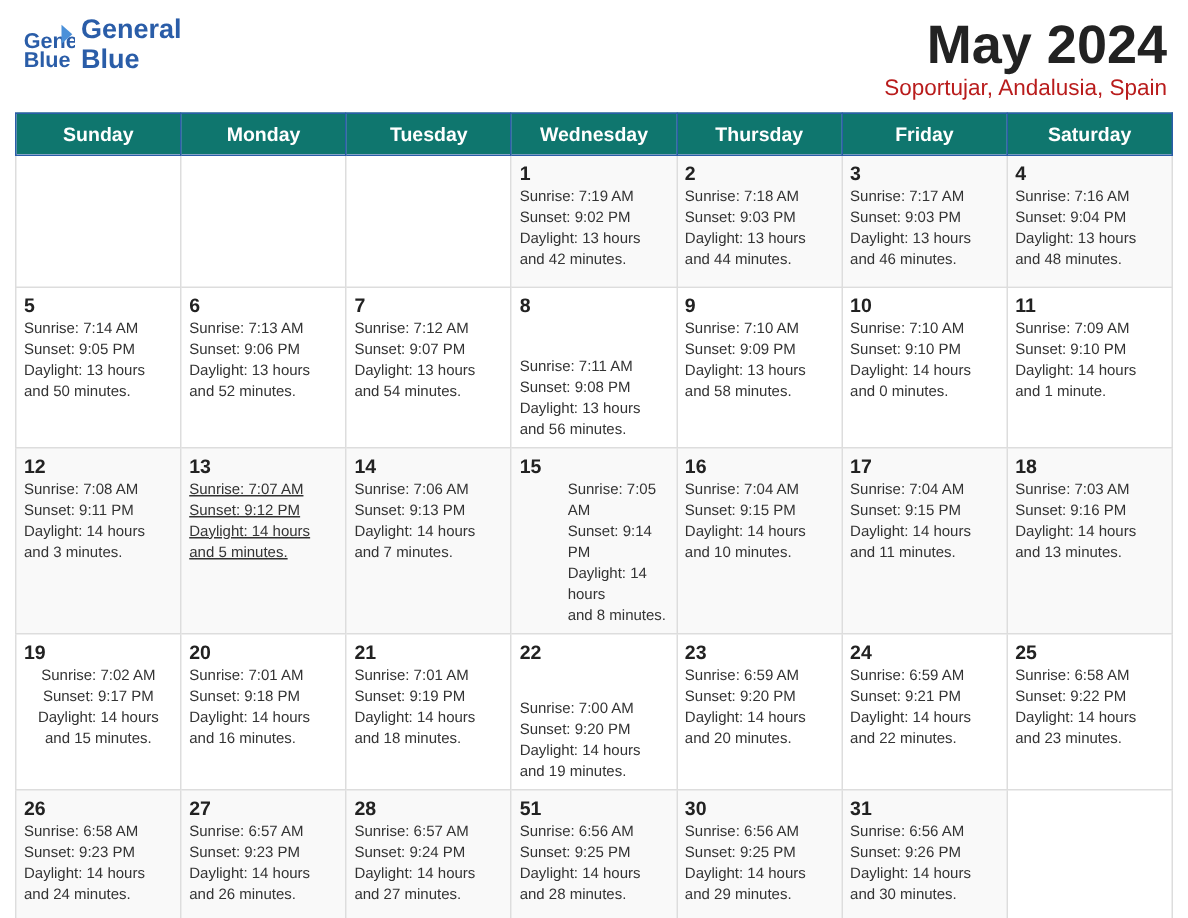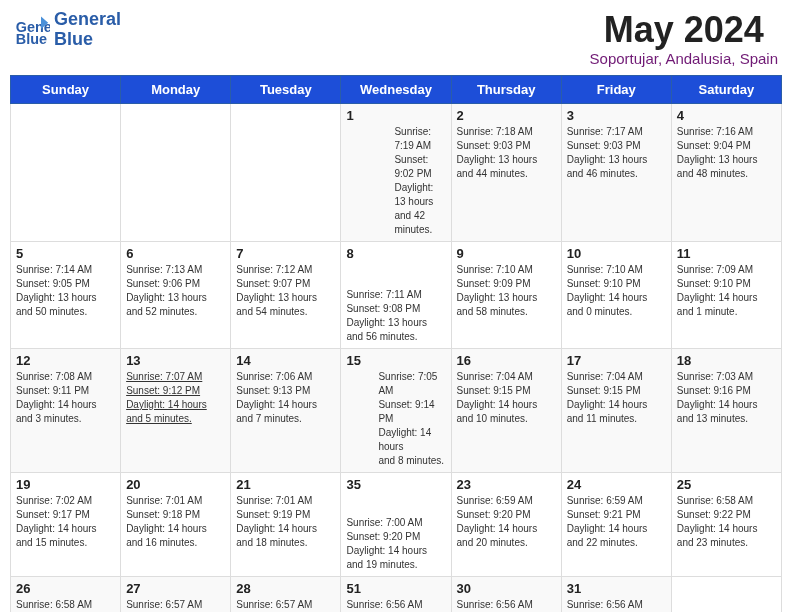--- a/index.html
+++ b/index.html
@@ -20,39 +20,39 @@
     .logo {
       display: flex;
       align-items: center;
       gap: 4px;
     }
     .logo-icon {
       width: 36px;
       height: 36px;
     }
     .title-block {
-      text-align: center;
+      text-align: right;
     }
     .month-title {
       font-size: 36px;
       font-weight: bold;
       color: #222;
       line-height: 1.1;
     }
     .subtitle {
       font-size: 15px;
-      color: #701a75;
+      color: #b91c1c;
     }
     table {
       width: 100%;
       border-collapse: collapse;
       font-size: 11px;
     }
     thead tr th {
-      background-color: #1d4ed8;
+      background-color: #0f766e;
       color: #fff;
       text-align: center;
       padding: 6px 2px;
       font-size: 13px;
       font-weight: bold;
       border: 1px solid #2a5da8;
     }
     tbody tr {
       border-bottom: 1px solid #ccc;
     }
@@ -117,21 +117,21 @@
         <th>Saturday</th>
       </tr>
   </thead>
   <tbody id="calendar-body">
       <tr>
         <td class="empty-cell"></td>
         <td class="empty-cell"></td>
         <td class="empty-cell"></td>
         <td>
           <div class="day-number">1</div>
-          <div class="day-info" style="white-space: pre-line; margin-left: 48px;">Sunrise: 7:19 AM
+          <div class="day-info" style="white-space: pre-line;">Sunrise: 7:19 AM
 Sunset: 9:02 PM
 Daylight: 13 hours
 and 42 minutes.</div>
         </td>
         <td>
           <div class="day-number">2</div>
           <div class="day-info" style="white-space: pre-line;">Sunrise: 7:18 AM
 Sunset: 9:03 PM
 Daylight: 13 hours
 and 44 minutes.</div>
@@ -249,41 +249,41 @@
           <div class="day-number">18</div>
           <div class="day-info" style="white-space: pre-line;">Sunrise: 7:03 AM
 Sunset: 9:16 PM
 Daylight: 14 hours
 and 13 minutes.</div>
         </td>
       </tr>
       <tr>
         <td>
           <div class="day-number">19</div>
-          <div class="day-info" style="white-space: pre-line;">Sunrise: 7:02 AM
+          <div class="day-info" style="white-space: pre-line; text-align: center;">Sunrise: 7:02 AM
 Sunset: 9:17 PM
 Daylight: 14 hours
 and 15 minutes.</div>
         </td>
         <td>
           <div class="day-number">20</div>
           <div class="day-info" style="white-space: pre-line;">Sunrise: 7:01 AM
 Sunset: 9:18 PM
 Daylight: 14 hours
 and 16 minutes.</div>
         </td>
         <td>
           <div class="day-number">21</div>
           <div class="day-info" style="white-space: pre-line;">Sunrise: 7:01 AM
 Sunset: 9:19 PM
 Daylight: 14 hours
 and 18 minutes.</div>
         </td>
         <td>
-          <div class="day-number">35</div>
+          <div class="day-number">22</div>
           <div class="day-info" style="white-space: pre-line; margin-top: 24px;">Sunrise: 7:00 AM
 Sunset: 9:20 PM
 Daylight: 14 hours
 and 19 minutes.</div>
         </td>
         <td>
           <div class="day-number">23</div>
           <div class="day-info" style="white-space: pre-line;">Sunrise: 6:59 AM
 Sunset: 9:20 PM
 Daylight: 14 hours

